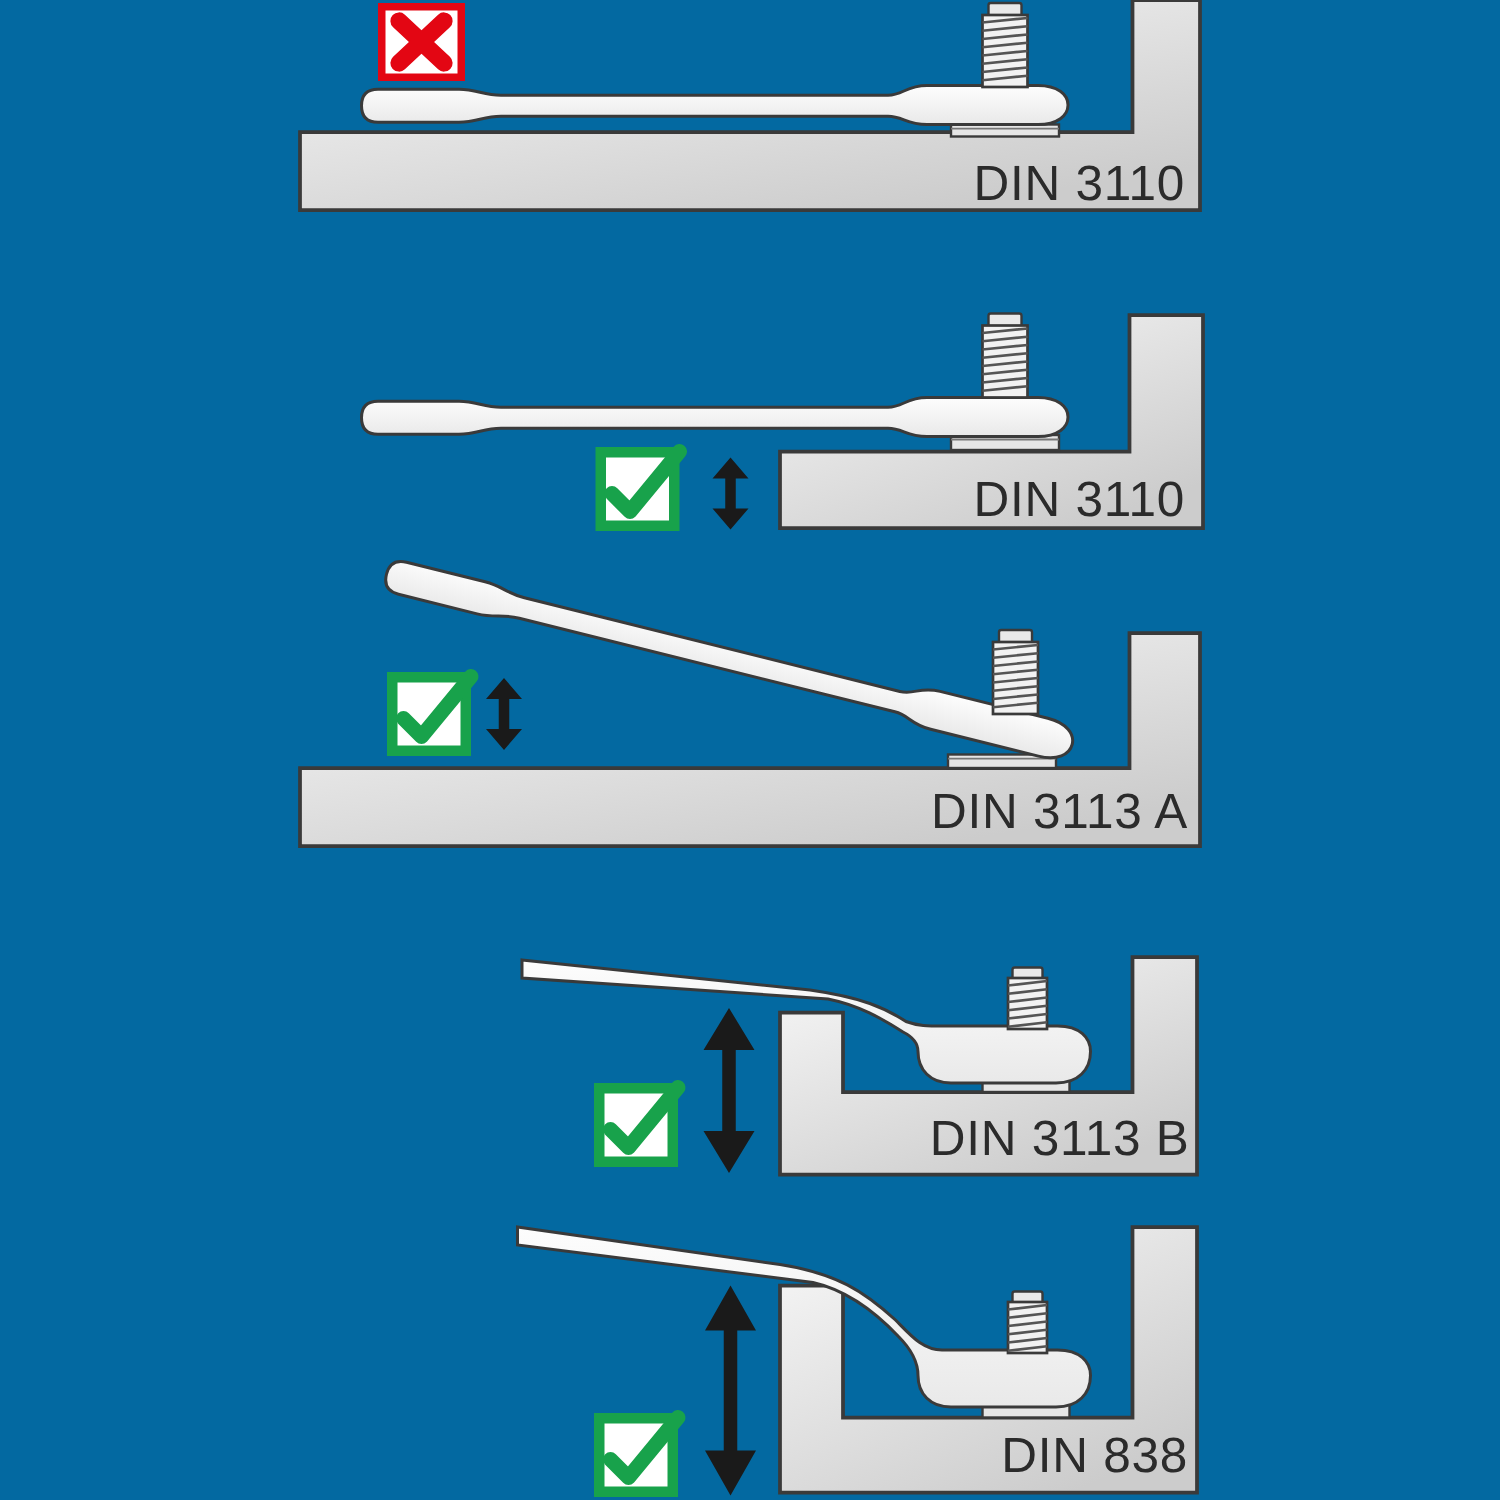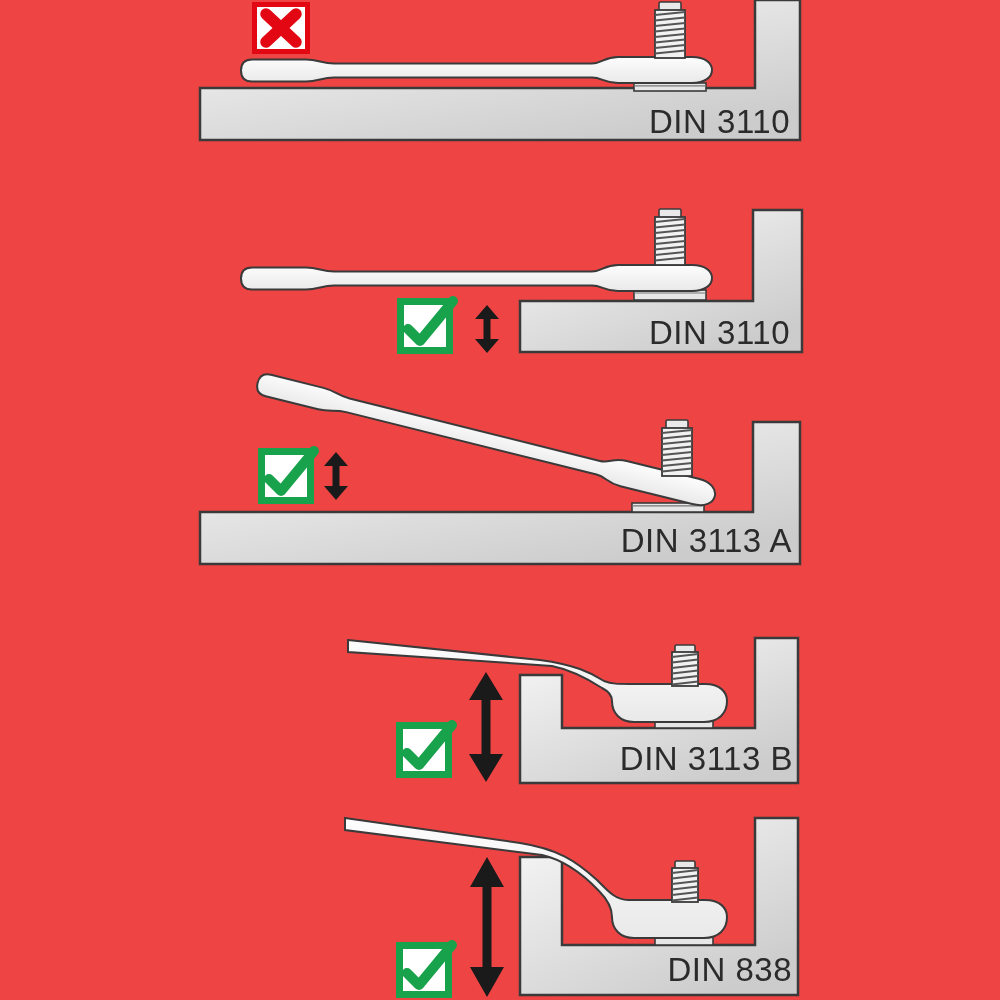--- a/index.html
+++ b/index.html
@@ -1,16 +1,16 @@
 <!DOCTYPE html>
 <html><head>
 <meta charset="utf-8">
 <style>
   html,body{margin:0;padding:0;background:#ffffff;}
-  .stage{width:1000px;height:1000px;position:relative;background:#ef4444;overflow:hidden;}
+  .stage{width:1000px;height:1000px;position:relative;background:#0369a1;overflow:hidden;}
   svg{display:block;}
   text.din-label{
     font-family:"Liberation Sans", sans-serif;
     font-size:33px;
     fill:#2b2b2b;
     letter-spacing:0.5px;
   }
 </style>
 </head>
 <body>

